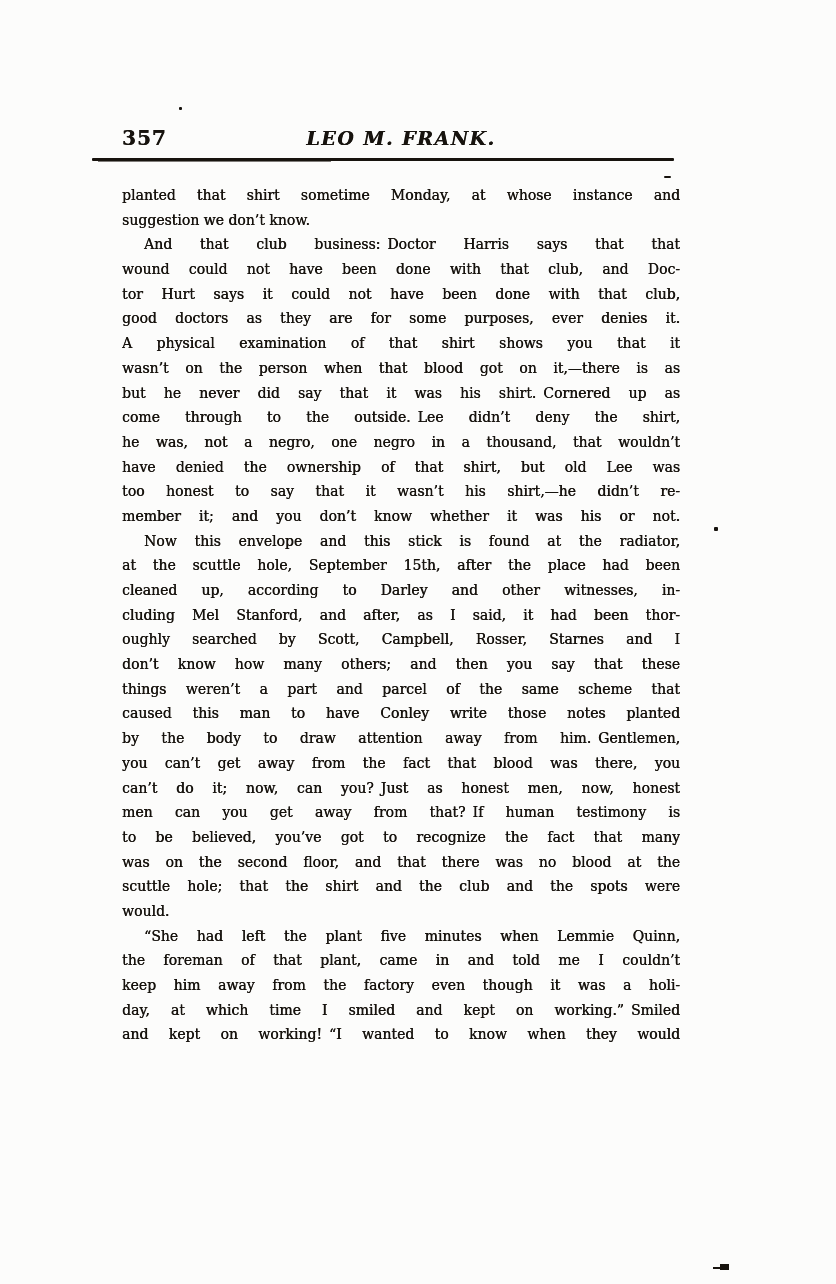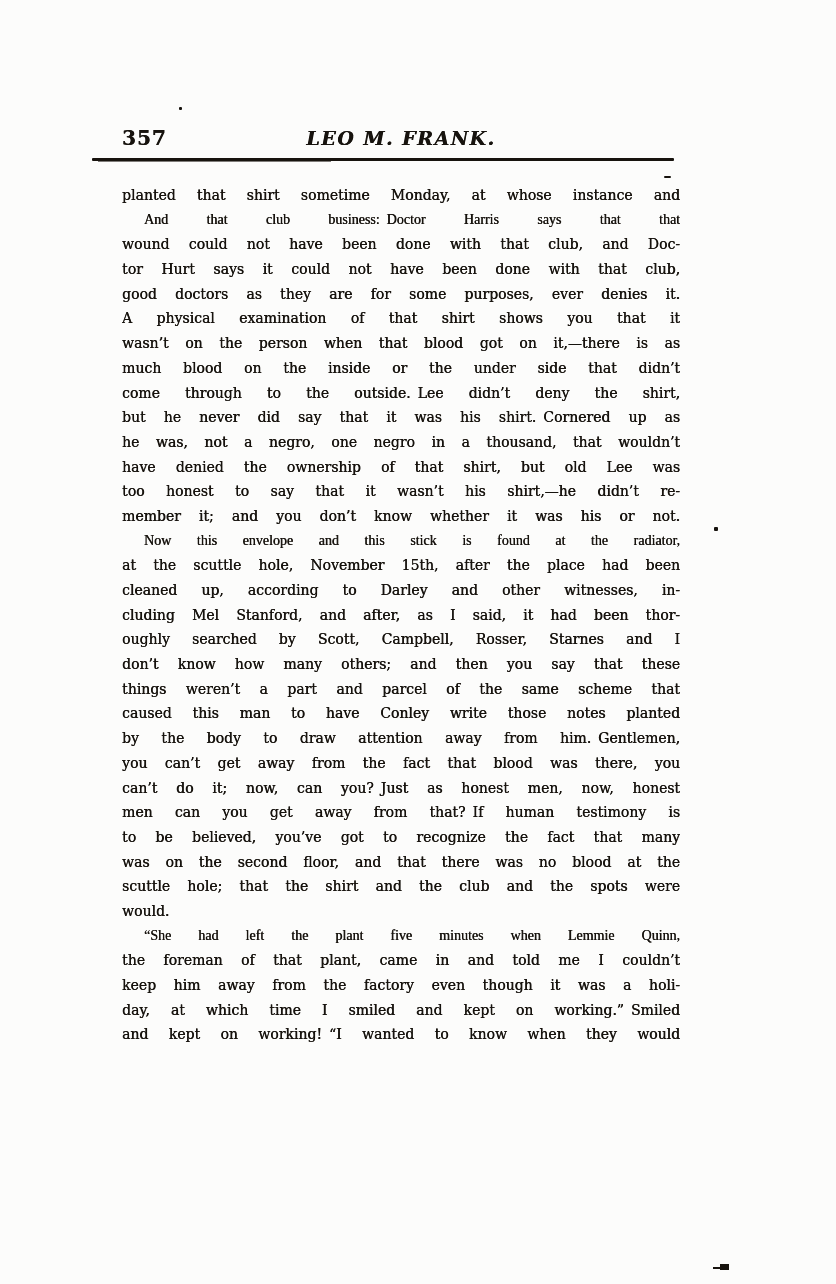--- a/index.html
+++ b/index.html
@@ -47,21 +47,21 @@
     font-size:14px;line-height:24.7px;
     text-shadow:0.35px 0 currentColor;
   }
   .line{
     text-align:justify;
     text-align-last:justify;
     height:24.7px;overflow:hidden;
     white-space:normal;
   }
   .line.unjust{text-align-last:left;}
-  .line.indent{text-indent:22px;font-family:Liberation Serif, serif;}
+  .line.indent{text-indent:22px;}
 
   
   .speck{position:absolute;background:var(--ink);border-radius:1px;}
   .speck-1{left:179px;top:107px;width:3px;height:3px;}
   .speck-2{left:714px;top:527px;width:4px;height:4px;}
   .speck-3{left:664px;top:176px;width:7px;height:2px;}
   .corner-mark{position:absolute;left:713px;top:1267px;width:16px;height:2px;background:var(--ink);}
   .corner-mark::after{
     content:"";position:absolute;right:0;top:-3px;width:9px;height:6px;background:var(--ink);
   }
@@ -75,35 +75,35 @@
 
   <div class="head-title">LEO M. FRANK.</div>
 
   <div class="page-num">357</div>
 
   <div class="rule"></div>
   <span class="speck speck-3"></span>
 
   <div class="body-text">
       <div class="line">planted that shirt sometime Monday, at whose instance and</div>
+      <div class="line unjust">suggestion we don’t know.</div>
       <div class="line indent">And that club business: Doctor Harris says that that</div>
       <div class="line">wound could not have been done with that club, and Doc-</div>
       <div class="line">tor Hurt says it could not have been done with that club,</div>
       <div class="line">good doctors as they are for some purposes, ever denies it.</div>
       <div class="line">A physical examination of that shirt shows you that it</div>
       <div class="line">wasn’t on the person when that blood got on it,—there is as</div>
-      <div class="line">much blood on the inside or the under side that didn’t</div>
+      <div class="line">but he never did say that it was his shirt. Cornered up as</div>
       <div class="line">come through to the outside. Lee didn’t deny the shirt,</div>
-      <div class="line">but he never did say that it was his shirt. Cornered up as</div>
       <div class="line">he was, not a negro, one negro in a thousand, that wouldn’t</div>
       <div class="line">have denied the ownership of that shirt, but old Lee was</div>
       <div class="line">too honest to say that it wasn’t his shirt,—he didn’t re-</div>
       <div class="line">member it; and you don’t know whether it was his or not.</div>
       <div class="line indent">Now this envelope and this stick is found at the radiator,</div>
-      <div class="line">at the scuttle hole, November 15th, after the place had been</div>
+      <div class="line">at the scuttle hole, September 15th, after the place had been</div>
       <div class="line">cleaned up, according to Darley and other witnesses, in-</div>
       <div class="line">cluding Mel Stanford, and after, as I said, it had been thor-</div>
       <div class="line">oughly searched by Scott, Campbell, Rosser, Starnes and I</div>
       <div class="line">don’t know how many others; and then you say that these</div>
       <div class="line">things weren’t a part and parcel of the same scheme that</div>
       <div class="line">caused this man to have Conley write those notes planted</div>
       <div class="line">by the body to draw attention away from him. Gentlemen,</div>
       <div class="line">you can’t get away from the fact that blood was there, you</div>
       <div class="line">can’t do it; now, can you? Just as honest men, now, honest</div>
       <div class="line">men can you get away from that? If human testimony is</div>

